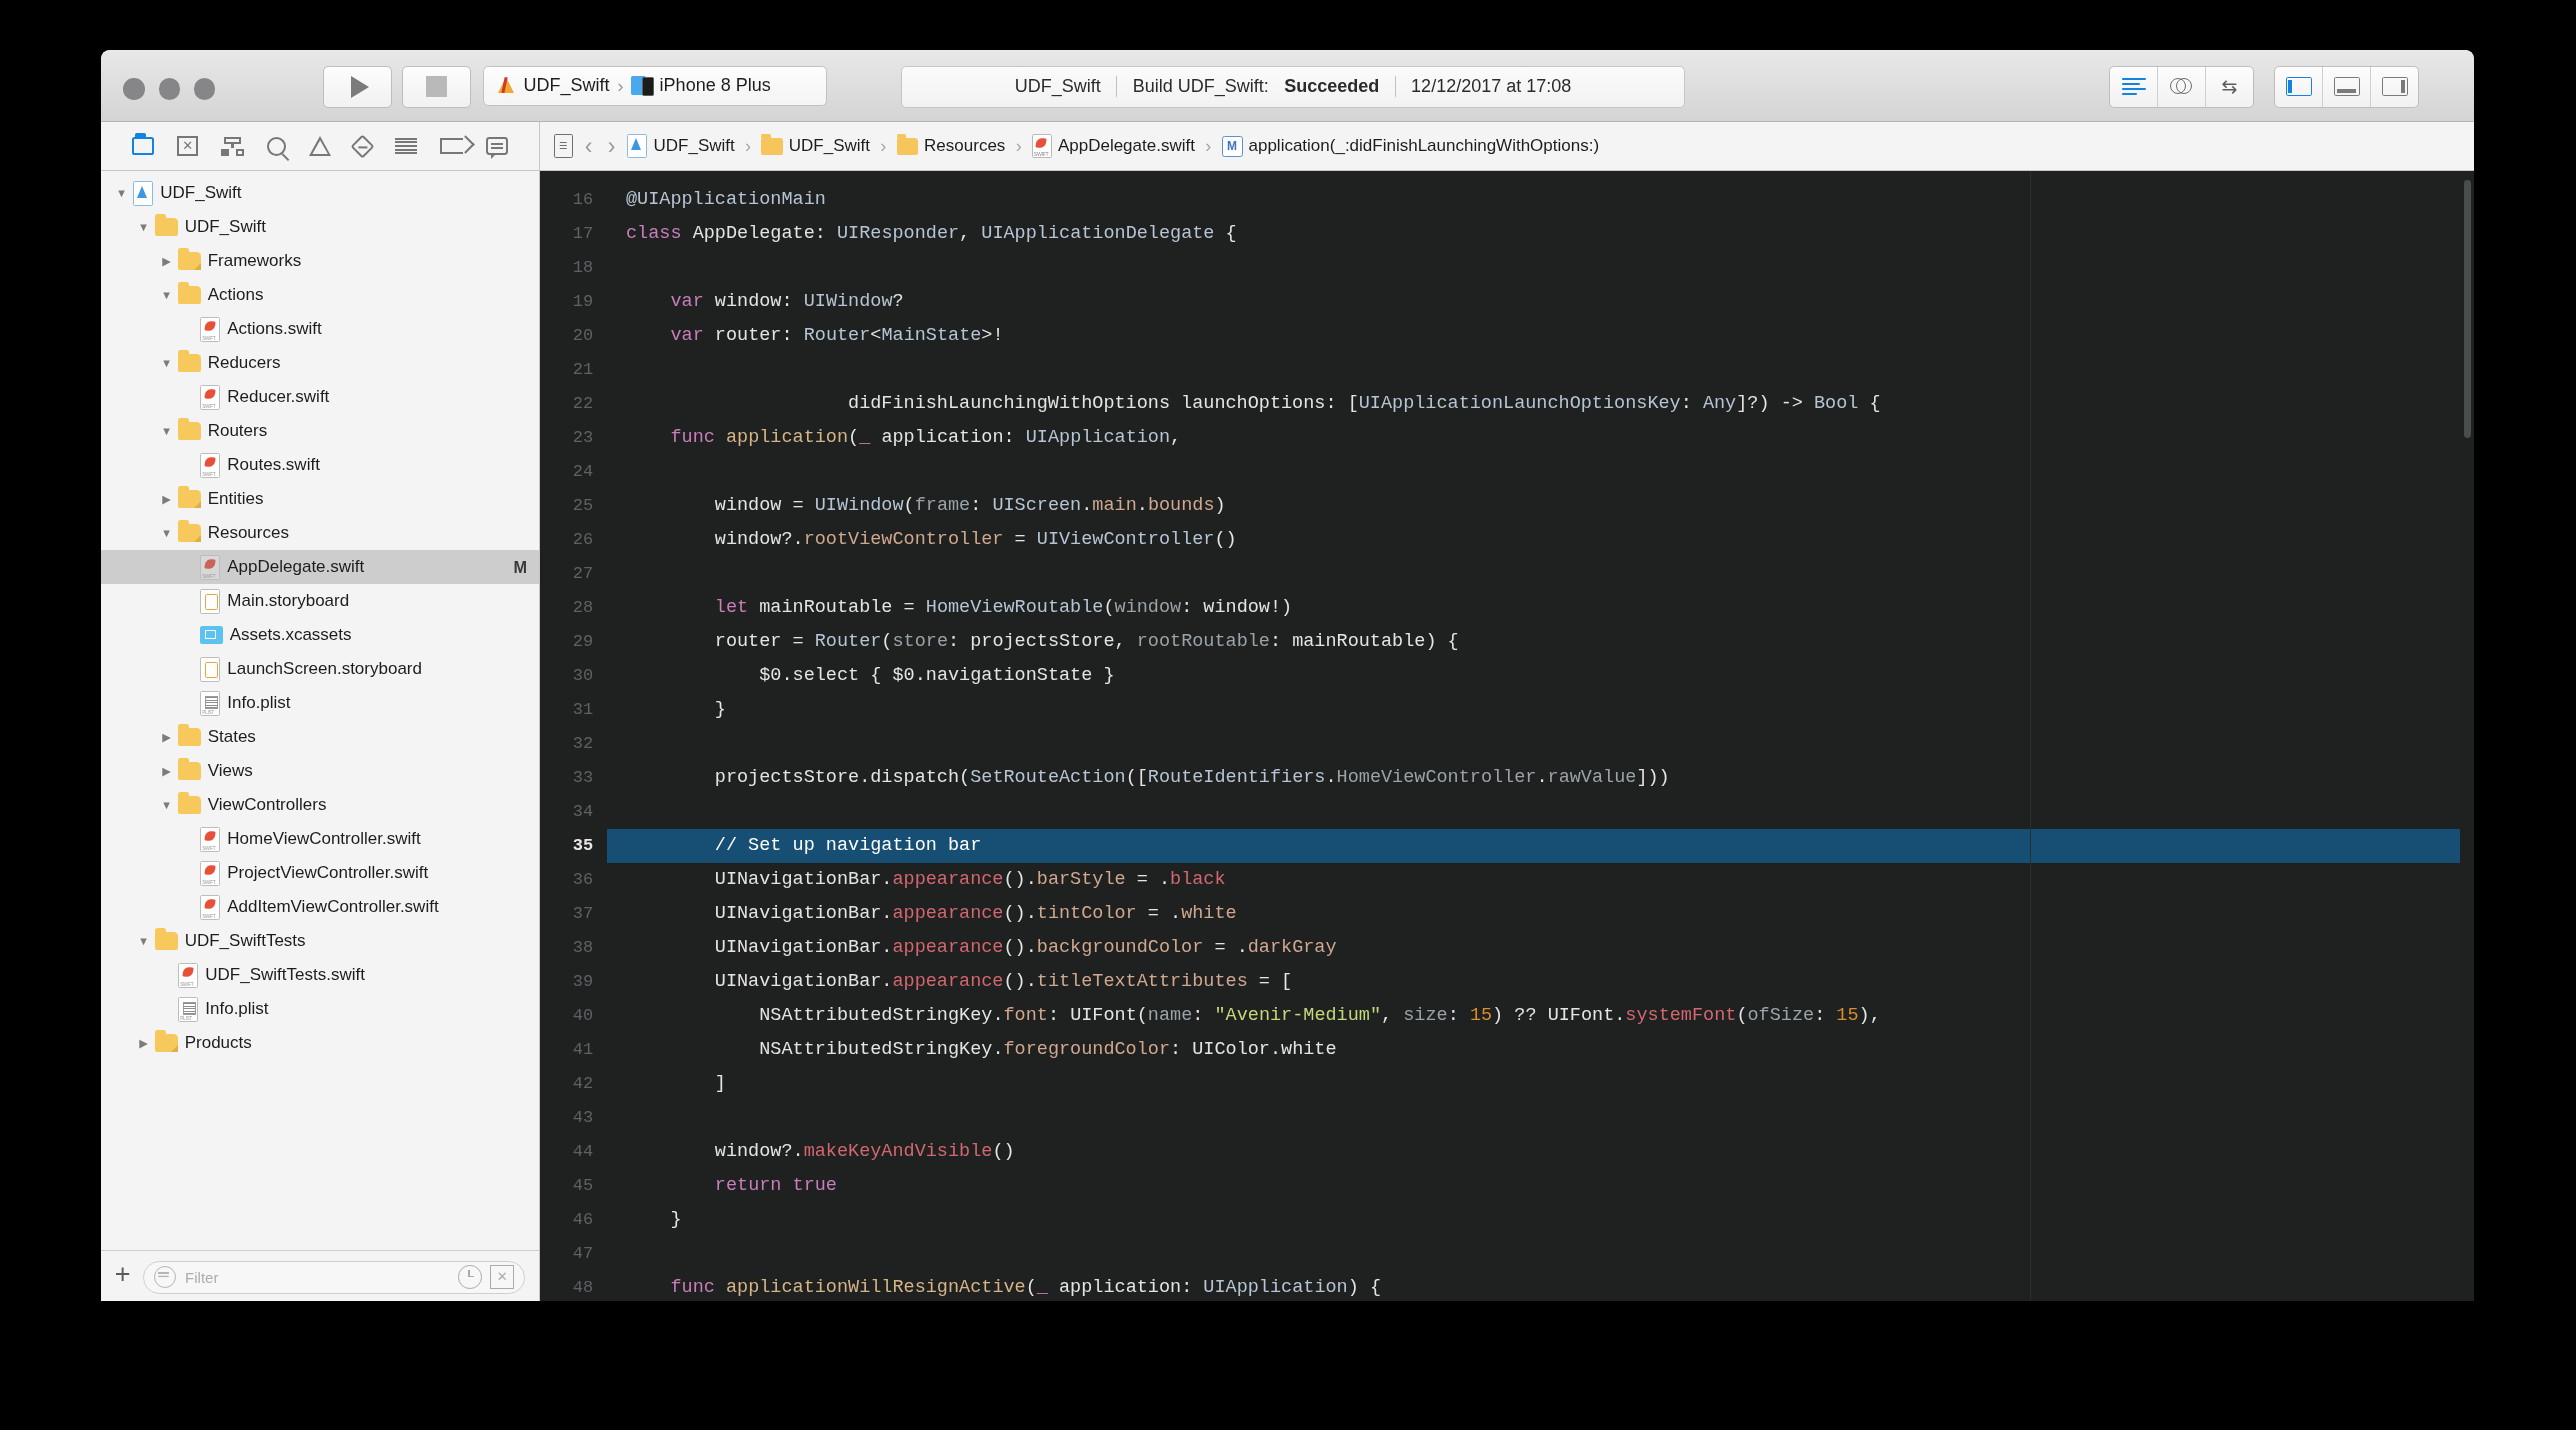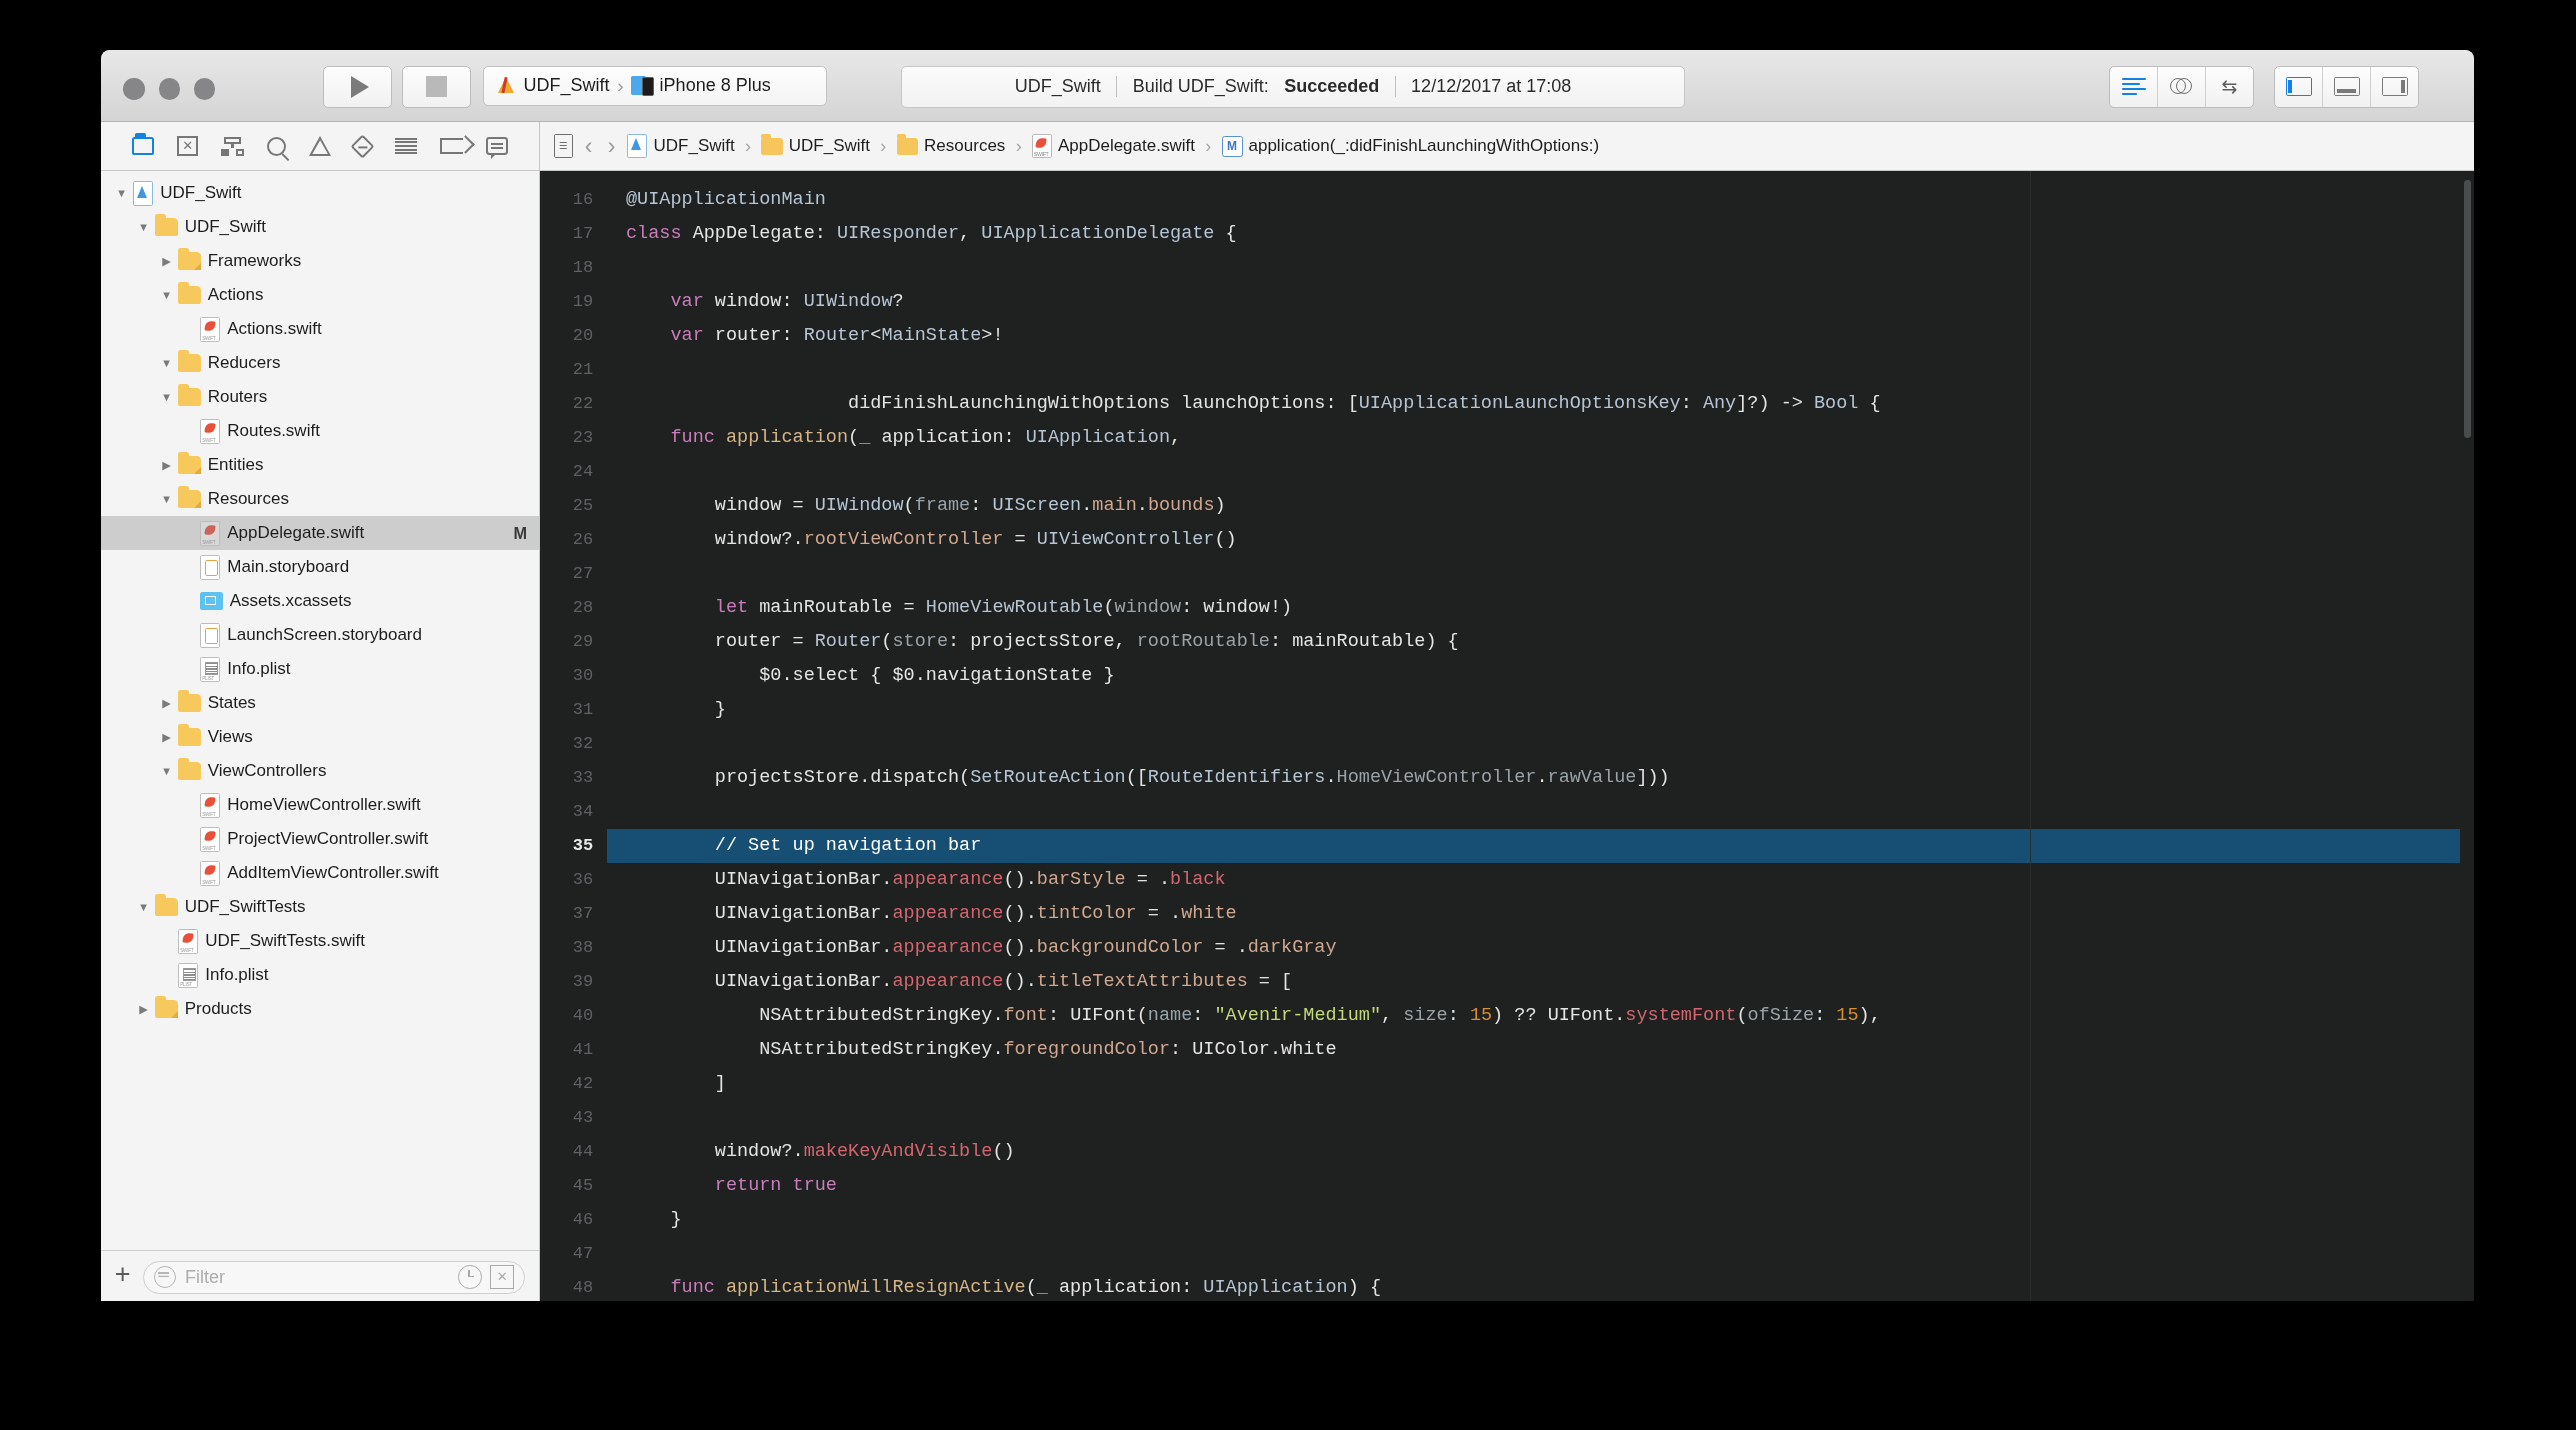--- a/index.html
+++ b/index.html
@@ -161,21 +161,21 @@
   .f-proj{width:18px;height:23px;background:#fff;border:1.3px solid #8cbbe0;border-radius:1.7px;position:relative;}
   .f-proj:after{content:"";position:absolute;left:2.6px;top:4.3px;width:0;height:0;border-left:5.2px solid transparent;border-right:5.2px solid transparent;border-bottom:12px solid #3f97e0;}
 
   #filterbar{height:53px;border-top:0.9px solid #cdcdcd;background:#f4f4f4;display:flex;align-items:center;padding:0 13.8px;gap:12px;box-sizing:border-box;}
   .plus{font-size:27px;color:#5a5a5a;line-height:1;padding-bottom:4.3px;cursor:default;}
   #filter-input{flex:1;height:33px;border:0.9px solid #cfcfcf;border-radius:16.3px;background:#f7f7f7;
       display:flex;align-items:center;padding:0 10.3px;gap:8.6px;box-sizing:border-box;}
   .filt-glyph{width:20.6px;height:20.6px;border:1.7px solid #b5b5b5;border-radius:50%;position:relative;flex:none;}
   .filt-glyph:after{content:"";position:absolute;left:3.4px;top:5.2px;width:10.3px;height:1.7px;background:#b5b5b5;
       box-shadow:0 3.4px 0 -0.3px #b5b5b5, 1.7px 6.9px 0 -1.9px #b5b5b5;}
-  .filt-ph{color:#adadad;font-size:18px;flex:1;}
+  .filt-ph{color:#adadad;font-size:15px;flex:1;}
   .filt-clock{width:21.5px;height:21.5px;border:1.7px solid #aaa;border-radius:50%;position:relative;flex:none;}
   .filt-clock:after{content:"";position:absolute;left:8.6px;top:3.4px;width:1.7px;height:7.7px;background:#aaa;}
   .filt-clock:before{content:"";position:absolute;left:8.6px;top:9.5px;width:6px;height:1.7px;background:#aaa;}
   .filt-x{width:21.5px;height:21.5px;border:1.7px solid #aaa;position:relative;flex:none;}
   .filt-x:after{content:"✕";position:absolute;left:50%;top:50%;transform:translate(-50%,-52%);font-size:13px;color:#aaa;}
 
   
   #editor{flex:1;background:#1f2020;position:relative;overflow:hidden;display:flex;}
   #gutter{width:67px;flex:none;background:#1f2020;padding-top:12px;box-sizing:border-box;}
   #code{flex:1;position:relative;padding-top:12px;overflow:hidden;}
@@ -382,20 +382,28 @@
             <span class="ficon f-doc swift">
               <b>SWIFT</b>
             </span>
             <span class="rowlabel">Actions.swift</span>
           </div>
           <div class="row">
             <span style="width:57px;flex:none"></span>
             <span class="tw">▼</span>
             <span class="ficon f-folder"></span>
             <span class="rowlabel">Reducers</span>
+          </div>
+          <div class="row">
+            <span style="width:79px;flex:none"></span>
+            <span class="tw empty"></span>
+            <span class="ficon f-doc swift">
+              <b>SWIFT</b>
+            </span>
+            <span class="rowlabel">Reducer.swift</span>
           </div>
           <div class="row">
             <span style="width:57px;flex:none"></span>
             <span class="tw">▼</span>
             <span class="ficon f-folder"></span>
             <span class="rowlabel">Routers</span>
           </div>
           <div class="row">
             <span style="width:79px;flex:none"></span>
             <span class="tw empty"></span>

